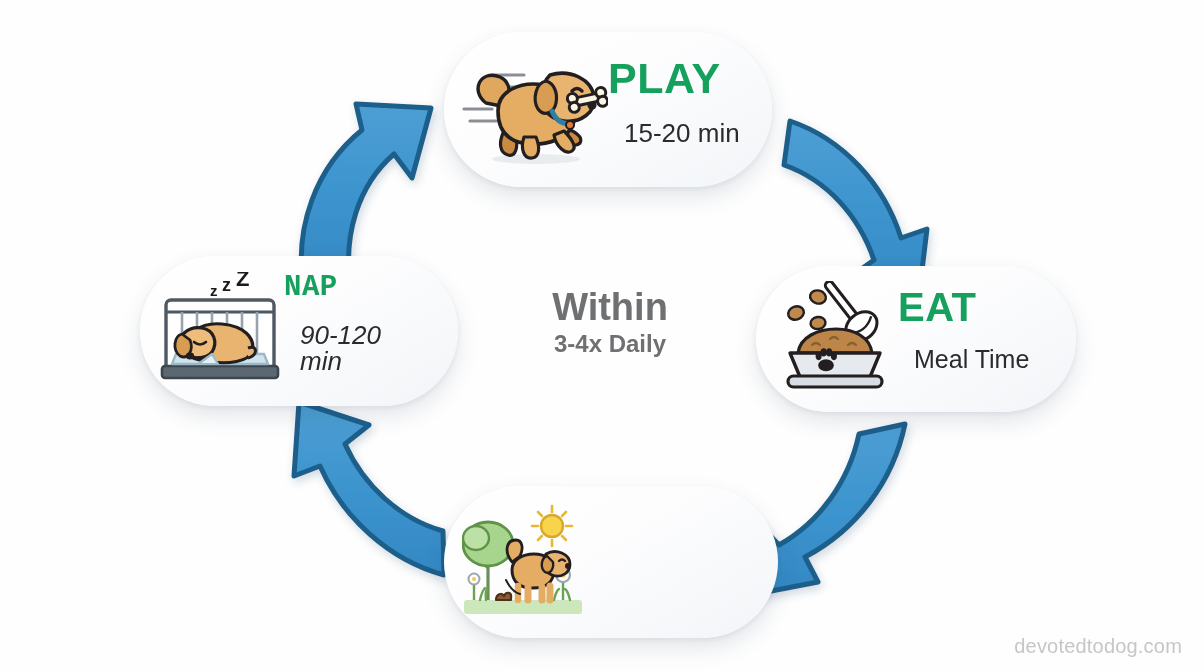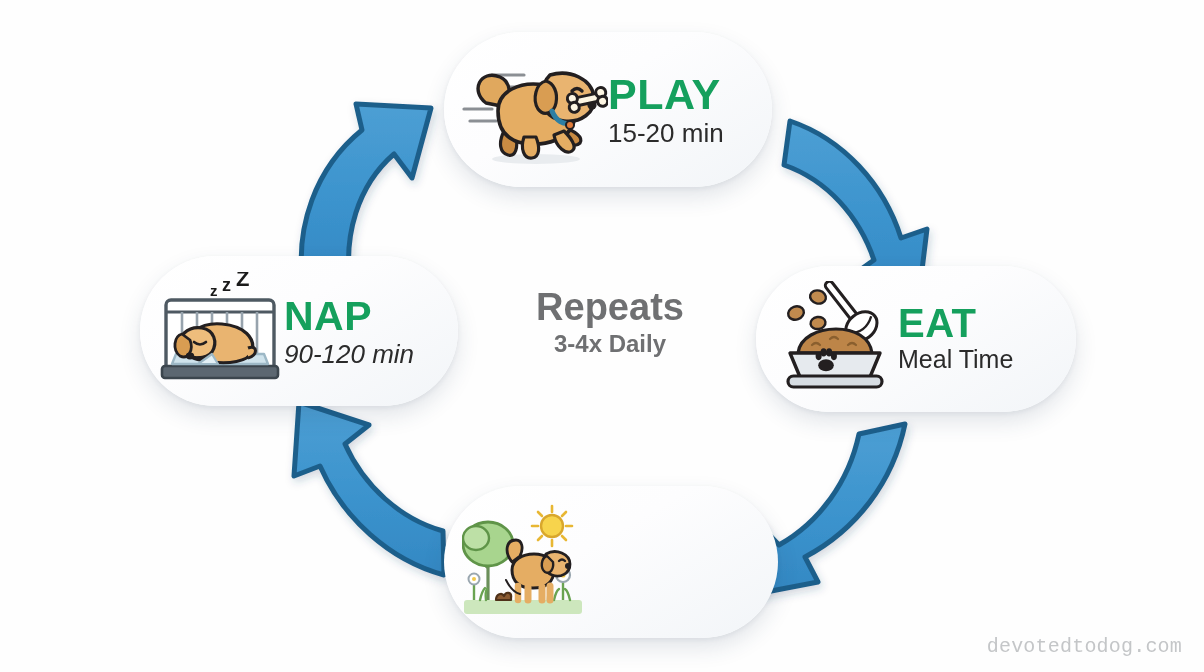--- a/index.html
+++ b/index.html
@@ -35,53 +35,53 @@
     line-height:1;
   }
   .ttl{
     color:#15a05d;
     font-weight:bold;
     letter-spacing:.5px;
     margin:0 0 4px 0;
   }
   .sub{
     color:#2b2b2b;
-    margin:0;
+    margin:16px;
   }
 
   
   #card-play{left:444px;top:32px;width:328px;height:155px;padding:0 16px 0 14px;}
   #card-play .ttl{font-size:43px;}
   #card-play .sub{font-size:26px;}
 
   #card-eat{left:756px;top:266px;width:320px;height:146px;padding:0 14px 4px 18px;}
   #card-eat .ttl{font-size:40px;}
   #card-eat .sub{font-size:25px;}
 
   #card-potty{left:444px;top:486px;width:334px;height:152px;padding:0 14px 0 18px;}
   #card-potty .ttl{font-size:40px;}
   #card-potty .sub{font-size:26px;}
 
   #card-nap{left:140px;top:256px;width:318px;height:150px;padding:0 14px 0 16px;}
-  #card-nap .ttl{font-size:41px;}
+  #card-nap .ttl{font-size:29px;font-family:Liberation Mono, monospace;}
   #card-nap .sub{font-size:26px;font-style:italic;}
 
   
   #center{
     position:absolute;left:470px;top:285px;width:280px;
     text-align:center;z-index:4;
     color:#6f7072;font-weight:bold;line-height:1.18;
   }
   #center .l1{font-size:38px;display:block;}
   #center .l2{font-size:24px;display:block;}
 
   
   #watermark{
     position:absolute;right:22px;bottom:14px;
-    color:#c4c6c8;font-size:20px;letter-spacing:.2px;font-family:Liberation Mono, monospace;
+    color:#c4c6c8;font-size:20px;letter-spacing:.2px;
   }
 </style>
 </head>
 <body>
 
 <div id="stage">
 
   <svg id="arrows" viewBox="0 0 1204 672" xmlns="http://www.w3.org/2000/svg">
     <defs>
       <linearGradient id="ag" x1="0" y1="0" x2="0" y2="1">
@@ -133,21 +133,21 @@
                L 294 476
                L 299 402
                L 369 425
                L 345 444
                C 364 486, 400 519, 443 531
                Z" fill="url(#ag)" stroke="#1f5f8b" stroke-width="5" stroke-linejoin="round"></path>
     </g>
   </svg>
 
   <div id="center">
-    <span class="l1">Repeats</span>
+    <span class="l1">Within</span>
     <span class="l2">3-4x Daily</span>
   </div>
 
   <div class="card" id="card-play">
     <div class="icon-wrap">
       <svg width="150" height="118" viewBox="0 0 150 118" xmlns="http://www.w3.org/2000/svg">
         <ellipse cx="78" cy="108" rx="44" ry="5" fill="#e9ecef"></ellipse>
 
         <g stroke="#8b8f94" stroke-width="3.2" stroke-linecap="round">
           <line x1="34" y1="24" x2="66" y2="24"></line>

